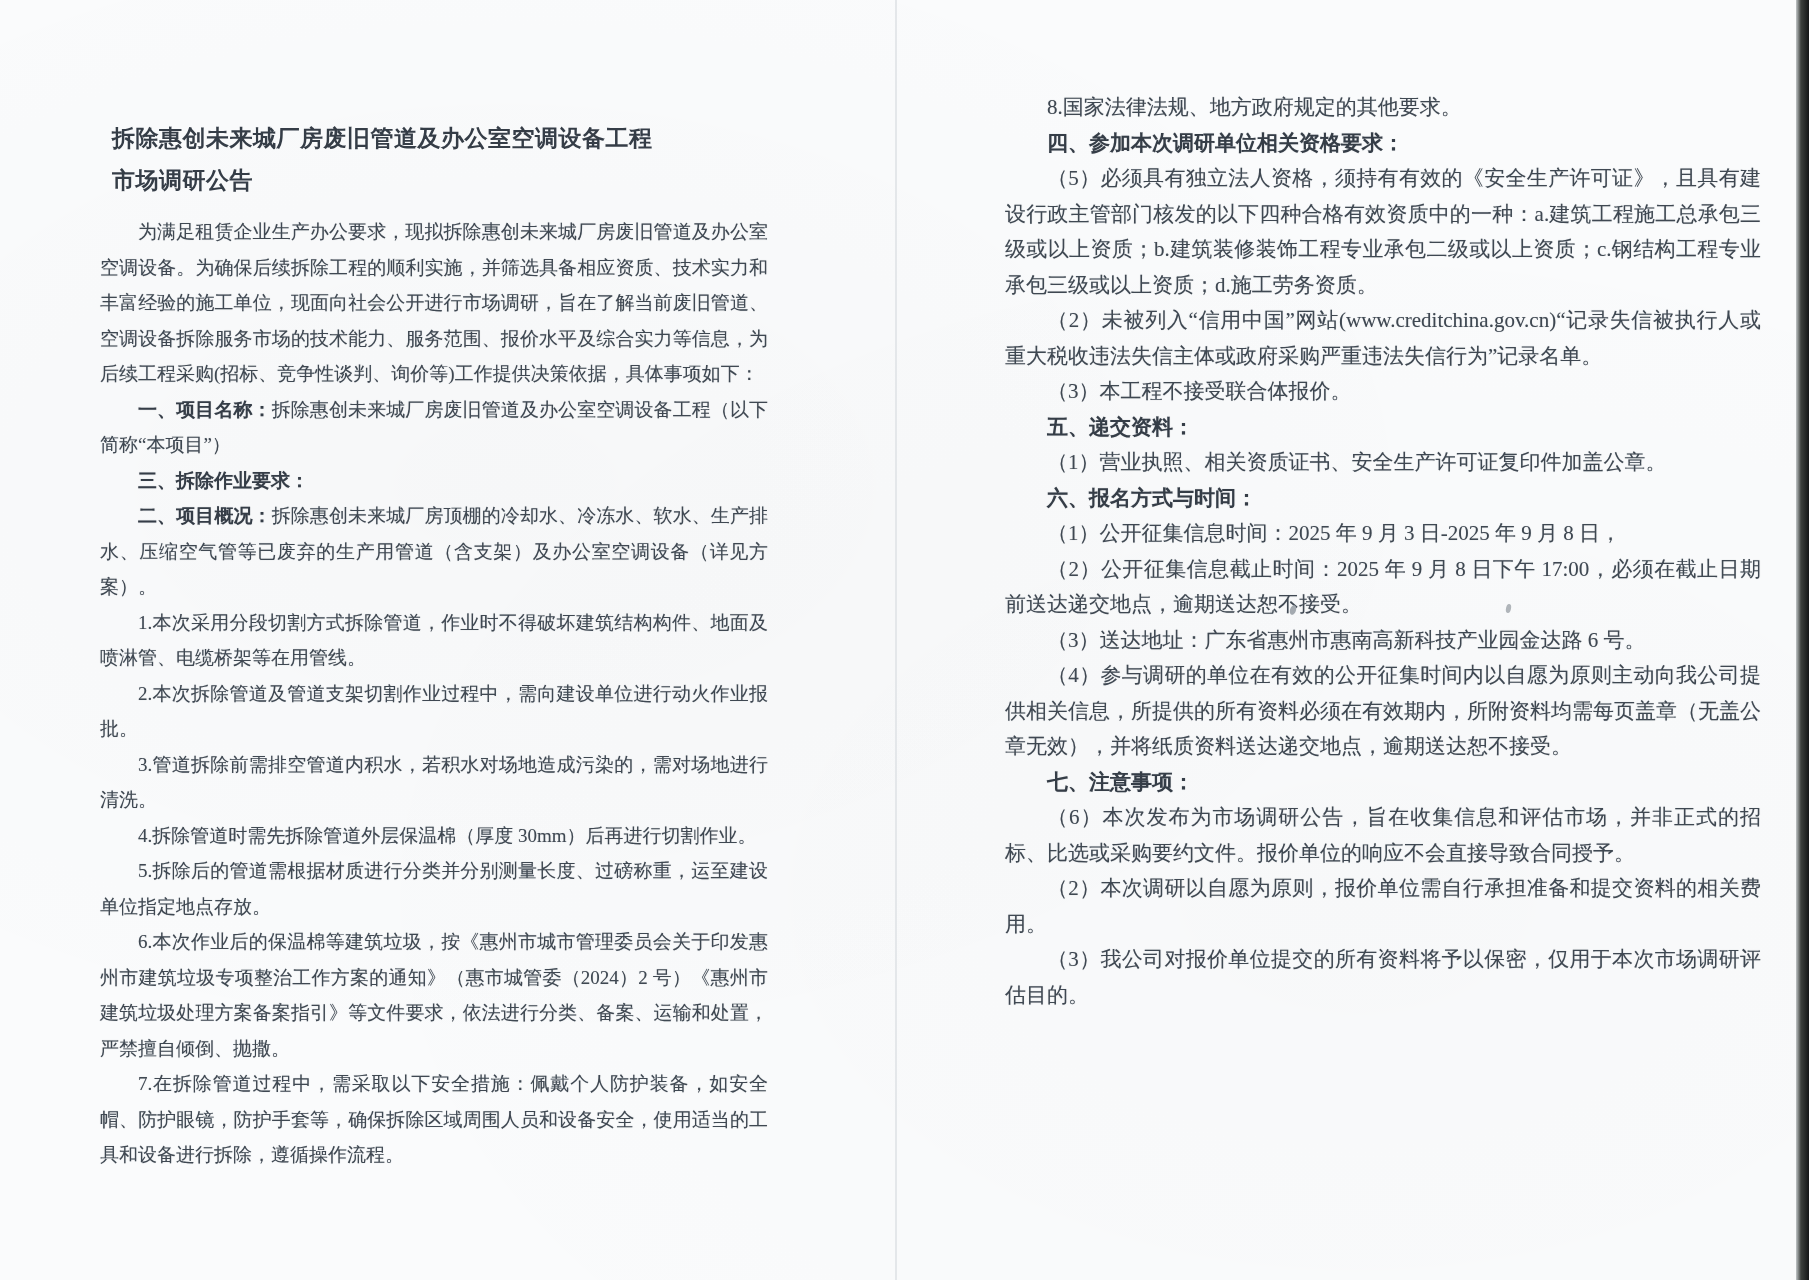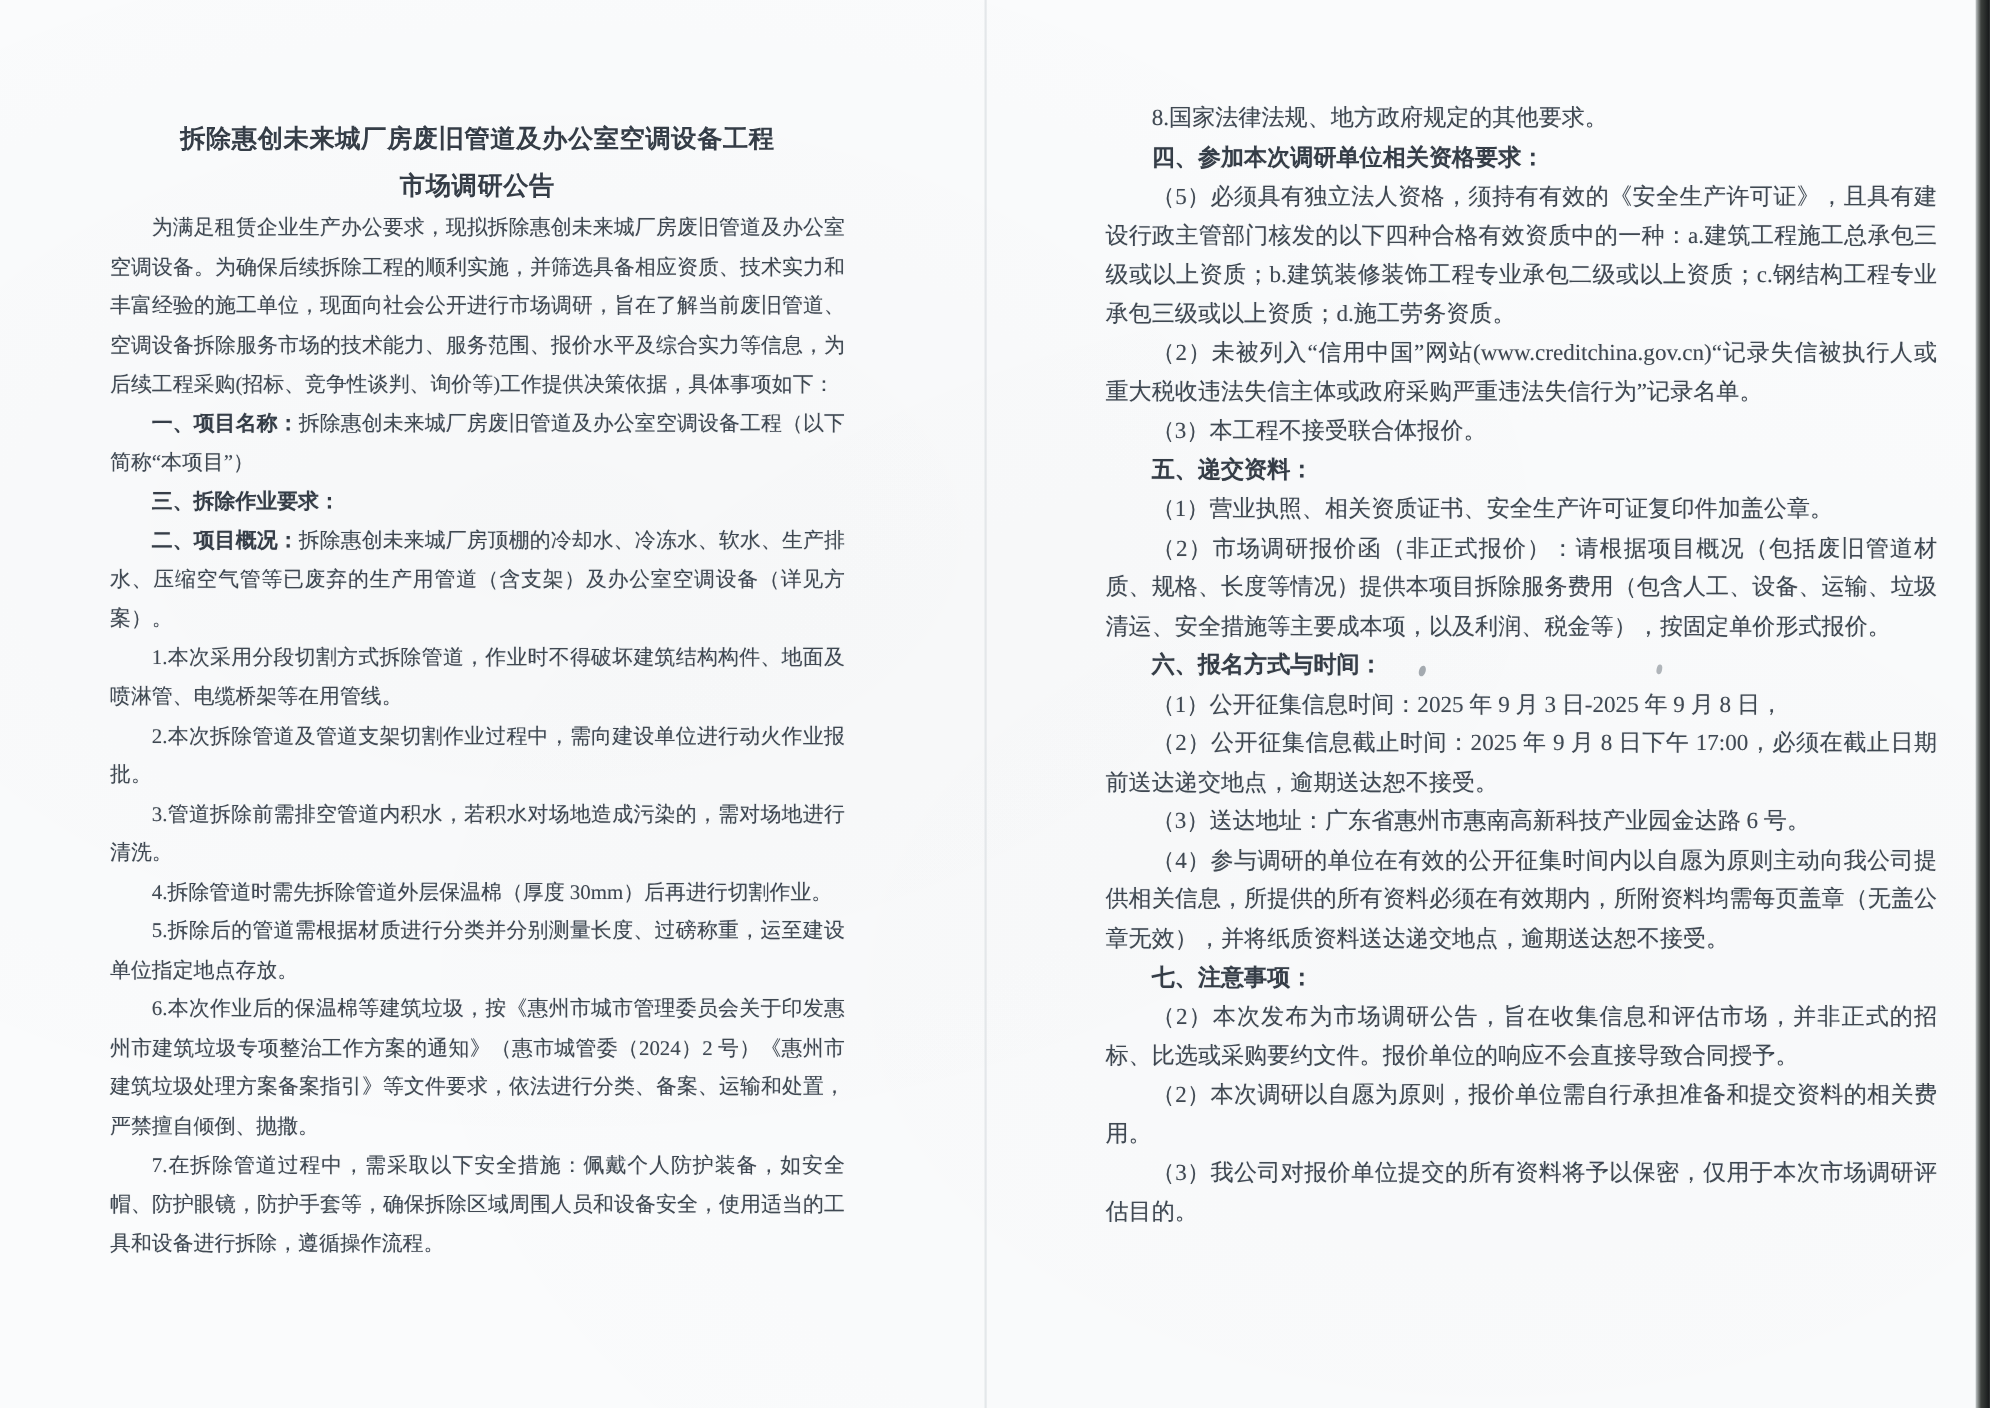--- a/index.html
+++ b/index.html
@@ -16,21 +16,21 @@
       radial-gradient(ellipse at 28% 38%, rgba(0,0,0,0.015), transparent 55%),
       radial-gradient(ellipse at 75% 70%, rgba(0,0,0,0.012), transparent 60%),
       var(--paper);
     overflow:hidden;
     font-family:"Liberation Serif","DejaVu Serif",serif;
     color:var(--ink);
   }
   .page{position:absolute;top:0;}
   .page.left{left:100px;width:668px;font-size:19px;line-height:35.5px;}
   .page.right{left:993px;width:756px;font-size:21px;line-height:35.5px;margin-left:12px;}
-  .title{margin:0;padding-top:106px;text-align:center;font-size:23px;font-weight:bold;
+  .title{margin:12px;padding-top:106px;font-size:23px;font-weight:bold;
          letter-spacing:0.5px;line-height:42px;color:var(--title_ink);}
   .title .tl{display:block;}
   .page.left .body{}
   .page.right .body{padding-top:107px;margin-top:-17px;}
   p.ln{margin:0;text-indent:2em;text-align:justify;
        text-shadow:0 0 1px rgba(63,72,82,0.30);}
   .lead{font-weight:bold;color:var(--title_ink);}
   .fold{position:absolute;left:895px;top:0;width:2px;height:1280px;background:var(--fold_line);}
   .edge{position:absolute;right:0;top:0;width:13px;height:1280px;
         background:linear-gradient(to right,#c2c7c8 0%,#3c403d 38%,#141617 100%);}
@@ -65,28 +65,27 @@
 
   <div class="page right">
     <div class="body">
       <p class="ln"><b class="lead"></b><span>8.国家法律法规、地方政府规定的其他要求。</span></p>
       <p class="ln"><b class="lead">四、参加本次调研单位相关资格要求：</b><span></span></p>
       <p class="ln"><b class="lead"></b><span>（5）必须具有独立法人资格，须持有有效的《安全生产许可证》，且具有建设行政主管部门核发的以下四种合格有效资质中的一种：a.建筑工程施工总承包三级或以上资质；b.建筑装修装饰工程专业承包二级或以上资质；c.钢结构工程专业承包三级或以上资质；d.施工劳务资质。</span></p>
       <p class="ln"><b class="lead"></b><span>（2）未被列入“信用中国”网站(www.creditchina.gov.cn)“记录失信被执行人或重大税收违法失信主体或政府采购严重违法失信行为”记录名单。</span></p>
       <p class="ln"><b class="lead"></b><span>（3）本工程不接受联合体报价。</span></p>
       <p class="ln"><b class="lead">五、递交资料：</b><span></span></p>
       <p class="ln"><b class="lead"></b><span>（1）营业执照、相关资质证书、安全生产许可证复印件加盖公章。</span></p>
-      <p class="ln"><b class="lead"></b><span>（2）市场调研报价函（非正式报价）：请根据项目概况（包括废旧管道材质、规格、长度等情况）提供本项目拆除服务费用（包含人工、设备、运输、垃圾清运、安全措施等主要成本项，以及利润、税金等），按固定单价形式报价。</span></p>
       <p class="ln"><b class="lead">六、报名方式与时间：</b><span></span></p>
       <p class="ln"><b class="lead"></b><span>（1）公开征集信息时间：2025 年 9 月 3 日-2025 年 9 月 8 日，</span></p>
       <p class="ln"><b class="lead"></b><span>（2）公开征集信息截止时间：2025 年 9 月 8 日下午 17:00，必须在截止日期前送达递交地点，逾期送达恕不接受。</span></p>
       <p class="ln"><b class="lead"></b><span>（3）送达地址：广东省惠州市惠南高新科技产业园金达路 6 号。</span></p>
       <p class="ln"><b class="lead"></b><span>（4）参与调研的单位在有效的公开征集时间内以自愿为原则主动向我公司提供相关信息，所提供的所有资料必须在有效期内，所附资料均需每页盖章（无盖公章无效），并将纸质资料送达递交地点，逾期送达恕不接受。</span></p>
       <p class="ln"><b class="lead">七、注意事项：</b><span></span></p>
-      <p class="ln"><b class="lead"></b><span>（2）本次发布为市场调研公告，旨在收集信息和评估市场，并非正式的招标、比选或采购要约文件。报价单位的响应不会直接导致合同授予。</span></p>
+      <p class="ln"><b class="lead"></b><span>（6）本次发布为市场调研公告，旨在收集信息和评估市场，并非正式的招标、比选或采购要约文件。报价单位的响应不会直接导致合同授予。</span></p>
       <p class="ln"><b class="lead"></b><span>（2）本次调研以自愿为原则，报价单位需自行承担准备和提交资料的相关费用。</span></p>
       <p class="ln"><b class="lead"></b><span>（3）我公司对报价单位提交的所有资料将予以保密，仅用于本次市场调研评估目的。</span></p>
     </div>
   </div>
 
   <div class="fold"></div>
   <div class="edge"></div>
   <div class="speck s1"></div>
   <div class="speck s2"></div>
 

